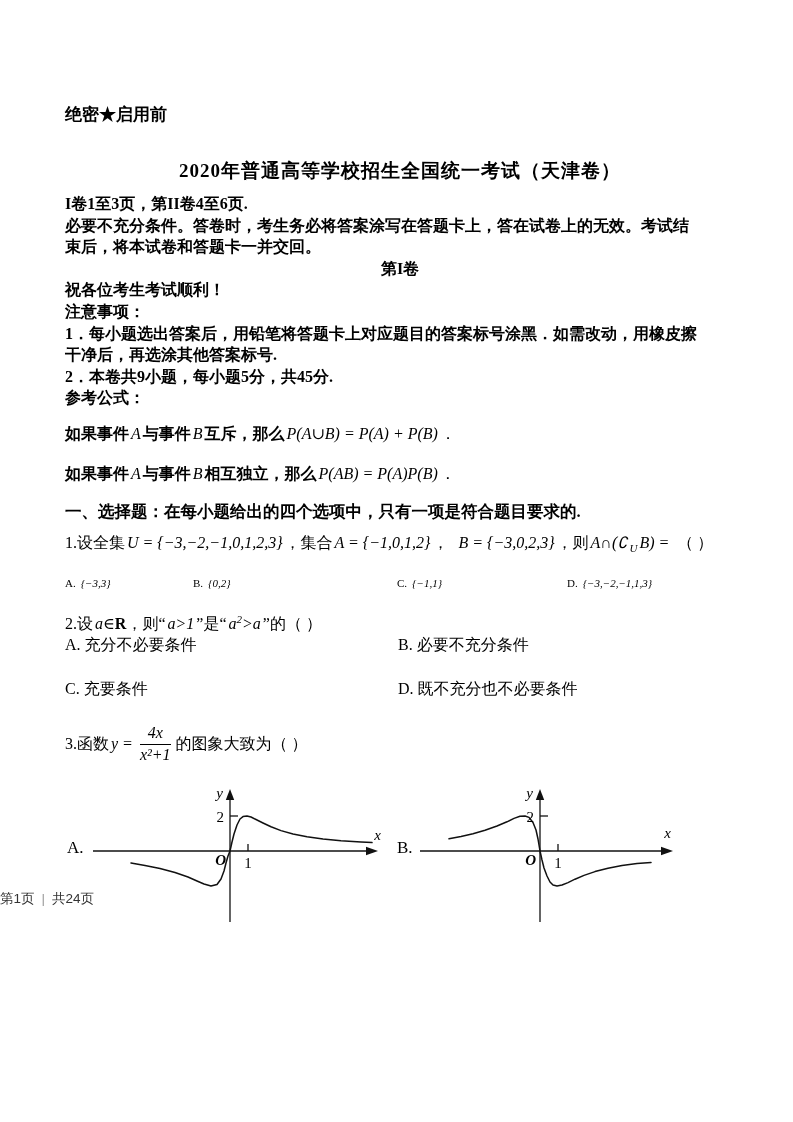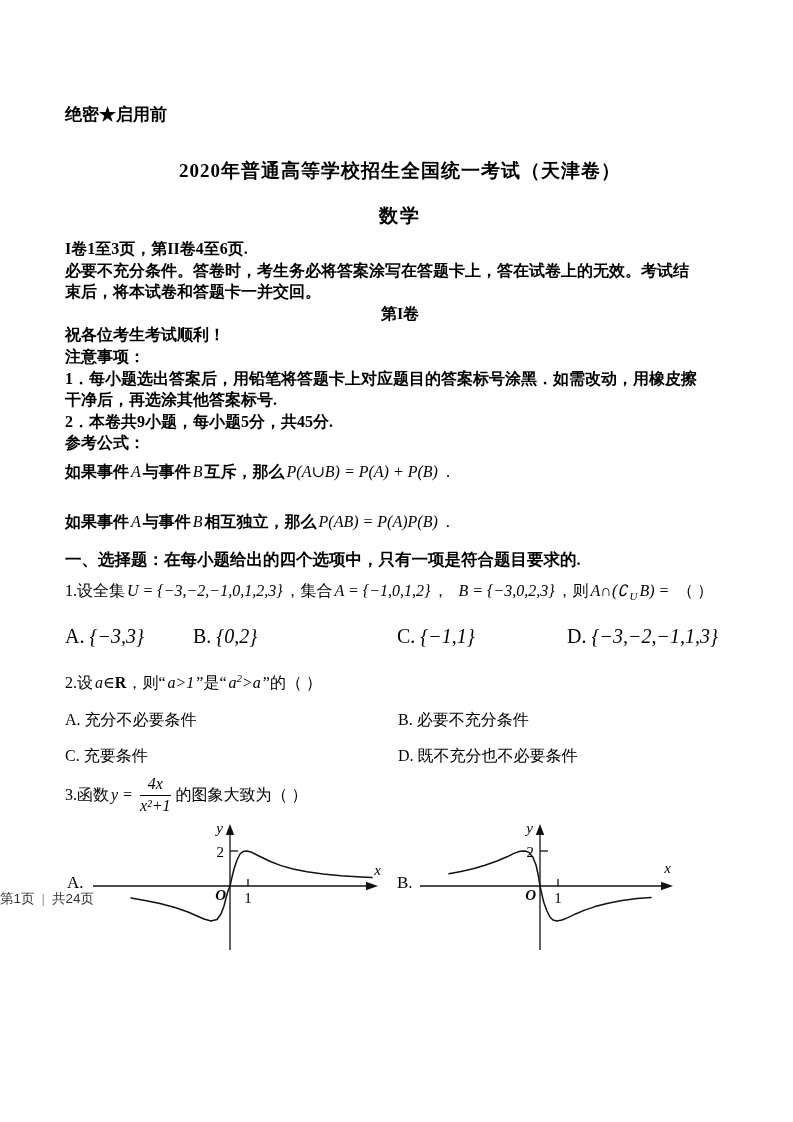--- a/index.html
+++ b/index.html
@@ -8,36 +8,36 @@
     font-family:"Liberation Serif","DejaVu Serif",serif;color:#000;
     overflow:hidden;box-sizing:border-box;
   }
   .content{padding:103px 58px 0 65px;}
   .center{text-align:center;}
   .security{font-size:17px;font-weight:700;}
   .title{font-size:19px;font-weight:700;text-align:center;margin:32px 0 0 0;letter-spacing:1px;}
   .subject{font-size:19px;font-weight:700;text-align:center;margin:19px 0 0 0;letter-spacing:2px;}
   .block{margin-top:9px;}
   .ln{font-size:16px;line-height:21.6px;font-weight:700;}
-  .formula{font-size:16px;line-height:22px;margin-top:28px;}
+  .formula{font-size:16px;line-height:22px;margin-top:18px;}
   .formula .zh{font-weight:700;}
   .m{font-style:italic;padding:0 2px;}
   .mr{font-style:normal;font-weight:700;}
   sup{font-size:11px;}
   sub{font-size:11px;}
   .choice-head{font-size:16.5px;font-weight:700;}
   .q{font-size:16px;margin-top:9px;font-weight:400;}
   .q1line{margin-top:10px;}
-  .opts4{display:grid;grid-template-columns:128px 204px 170px auto;font-size:20px;margin-top:23px;}
+  .opts4{display:grid;grid-template-columns:128px 204px 170px auto;font-size:11px;margin-top:23px;}
   .opt .m{padding-left:5px;}
   .q2line{margin-top:24px;}
-  .opts2{display:grid;grid-template-columns:333px auto;row-gap:15px;font-size:16px;margin-top:16px;}
+  .opts2{display:grid;grid-template-columns:333px auto;row-gap:23px;font-size:16px;}
   .q3line{margin-top:8px;display:flex;align-items:center;}
   .frac{display:inline-block;vertical-align:middle;text-align:center;font-style:italic;
-        font-size:16px;line-height:1.15;padding:0 3px;margin:0 2px;}
+        font-size:16px;line-height:1.15;padding:0 3px;margin:16px 2px;}
   .frac .fn{display:block;border-bottom:1.2px solid #000;padding:0 3px 1px 3px;}
   .frac .fd{display:block;padding-top:1px;}
   .graphs{display:flex;margin-top:6px;}
   .graphbox{position:relative;height:142px;}
   .gA{width:330px;}
   .gB{width:300px;}
   .glabel{position:absolute;left:2px;top:52px;font-size:17px;}
   .graphbox svg{position:absolute;left:20px;top:0;}
   .gcurve{fill:none;stroke:#111;stroke-width:1.5;stroke-linecap:round;stroke-linejoin:round;}
   .gaxis{stroke:#111;stroke-width:1.3;}
@@ -52,36 +52,35 @@
 </style>
 </head>
 <body>
 
 <div class="page">
   <div class="content">
 
     <div class="security">绝密★启用前</div>
 
     <div class="title">2020年普通高等学校招生全国统一考试（天津卷）</div>
-    <div class="subject">数学</div>
 
     <div class="block">
       <div class="ln">I卷1至3页，第II卷4至6页.</div>
       <div class="ln">必要不充分条件。答卷时，考生务必将答案涂写在答题卡上，答在试卷上的无效。考试结</div>
       <div class="ln">束后，将本试卷和答题卡一并交回。</div>
       <div class="ln center">第I卷</div>
       <div class="ln">祝各位考生考试顺利！</div>
       <div class="ln">注意事项：</div>
       <div class="ln">1．每小题选出答案后，用铅笔将答题卡上对应题目的答案标号涂黑．如需改动，用橡皮擦</div>
       <div class="ln">干净后，再选涂其他答案标号.</div>
       <div class="ln">2．本卷共9小题，每小题5分，共45分.</div>
       <div class="ln">参考公式：</div>
     </div>
 
-    <p class="formula" style="margin-top:7px;"><span class="zh">如果事件</span><span class="m">A</span><span class="zh">与事件</span><span class="m">B</span><span class="zh">互斥，那么</span><span class="m">P(A∪B) = P(A) + P(B)</span><span>．</span></p>
+    <p class="formula" style="margin-top:14px;"><span class="zh">如果事件</span><span class="m">A</span><span class="zh">与事件</span><span class="m">B</span><span class="zh">互斥，那么</span><span class="m">P(A∪B) = P(A) + P(B)</span><span>．</span></p>
 
     <p class="formula"><span class="zh">如果事件</span><span class="m">A</span><span class="zh">与事件</span><span class="m">B</span><span class="zh">相互独立，那么</span><span class="m">P(AB) = P(A)P(B)</span><span>．</span></p>
 
 
     <div class="choice-head">一、选择题：在每小题给出的四个选项中，只有一项是符合题目要求的.</div>
 
     <div class="q q1line"><span>1.</span><span>设全集</span><span class="m">U = {−3,−2,−1,0,1,2,3}</span><span>，集合</span><span class="m">A = {−1,0,1,2}</span><span>，</span><span class="m" style="padding-left:10px;">B = {−3,0,2,3}</span><span>，则</span><span class="m">A∩(∁</span><sub class="m" style="padding:0;">U</sub><span class="m">B) =</span><span style="padding-left:6px;">（ ）</span></div>
 
     <div class="opts4">
       <span class="opt"><span>A.</span><span class="m">{−3,3}</span></span>

